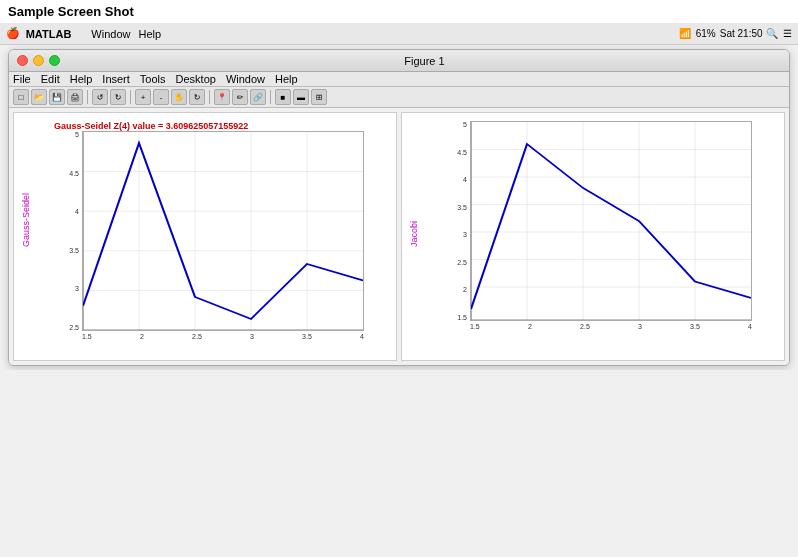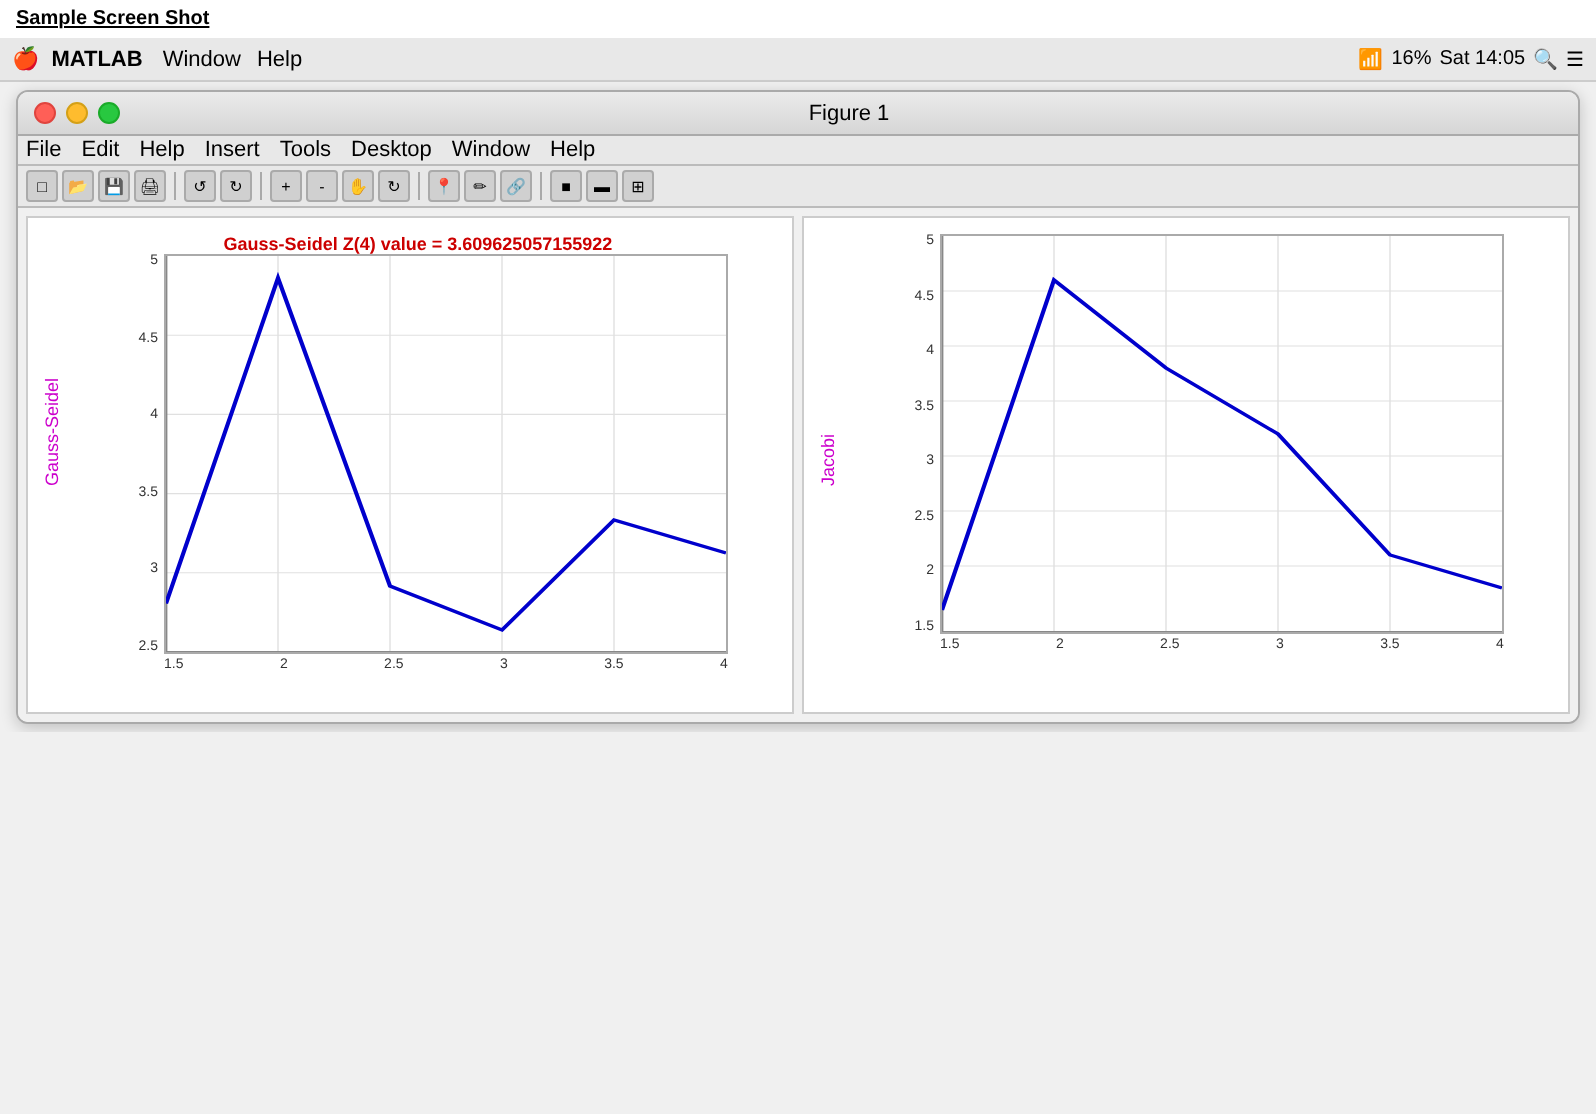--- a/index.html
+++ b/index.html
@@ -6,23 +6,22 @@
     body {
       background: #f0f0f0;
       font-family: Arial, sans-serif;
       font-size: 12px;
     }
 
     
     .page-title-bar {
       padding: 4px 8px;
       font-weight: bold;
-      font-size: 10px;
+      font-size: 13px;
       background: white;
-      text-decoration: underline;
     }
 
     
     .matlab-window {
       background: #f5f5f5;
       border: 1px solid #aaa;
       border-radius: 6px;
       margin: 4px 8px;
       box-shadow: 0 2px 8px rgba(0,0,0,0.2);
       overflow: hidden;
@@ -99,21 +98,21 @@
 
     .plot-area {
       flex: 1;
       background: white;
       border: 1px solid #ccc;
       position: relative;
       padding: 8px 32px 20px 40px;
     }
 
     .plot-title {
-      text-align: center;
+      text-align: left;
       font-size: 9px;
       color: #cc0000;
       margin-bottom: 0;
       font-weight: bold;
     }
 
     svg.plot-svg {
       width: 100%;
       height: 180px;
       display: block;
@@ -140,27 +139,27 @@
   </style>
 </head>
 <body>
 
 <div class="page-title-bar">
   <span>Sample Screen Shot</span>
 </div>
 
 <div class="mac-top-bar-row">
   <span style="margin-right:6px;">🍎</span>
-  <span style="font-weight:bold;margin-right:10px;">MATLAB</span>
+  <span style="font-weight:bold;margin-right:20px;">MATLAB</span>
   <span style="cursor:pointer;">Window</span>
   <span style="cursor:pointer;margin-left:8px;">Help</span>
   <div class="status-indicators">
     <span>📶</span>
-    <span>16%</span>
-    <span>Sat 14:05</span>
+    <span>61%</span>
+    <span>Sat 21:50</span>
     <span>🔍</span>
     <span>☰</span>
   </div>
 </div>
 
 <div class="matlab-window">
 
   <div class="mac-title-bar">
     <div class="mac-traffic-lights">
       <span class="mac-btn close"></span>

